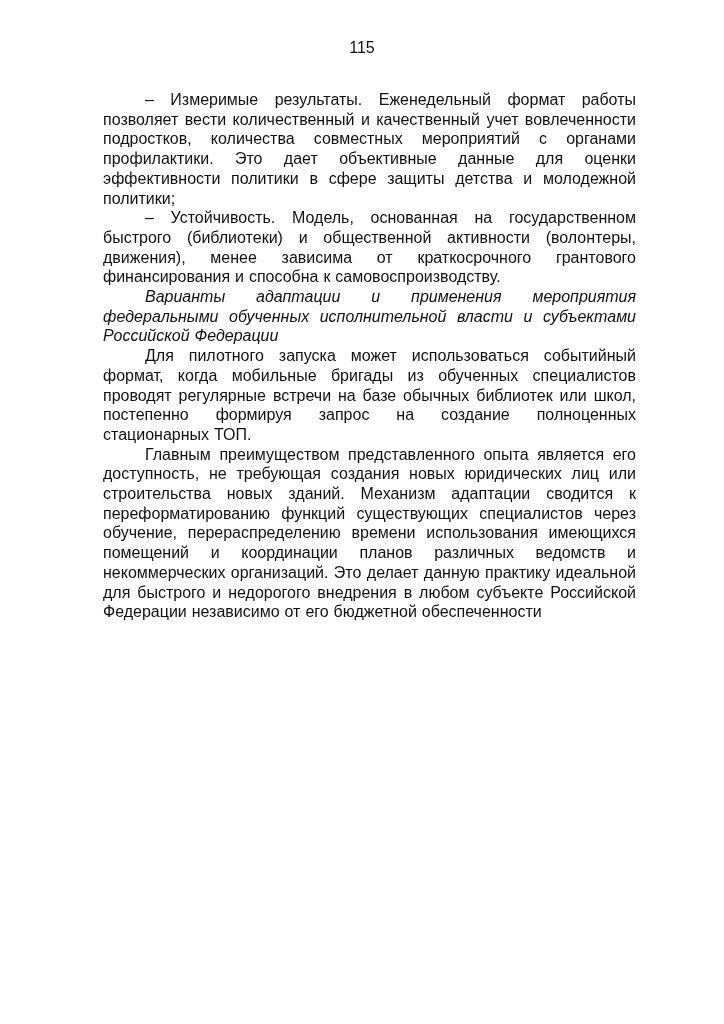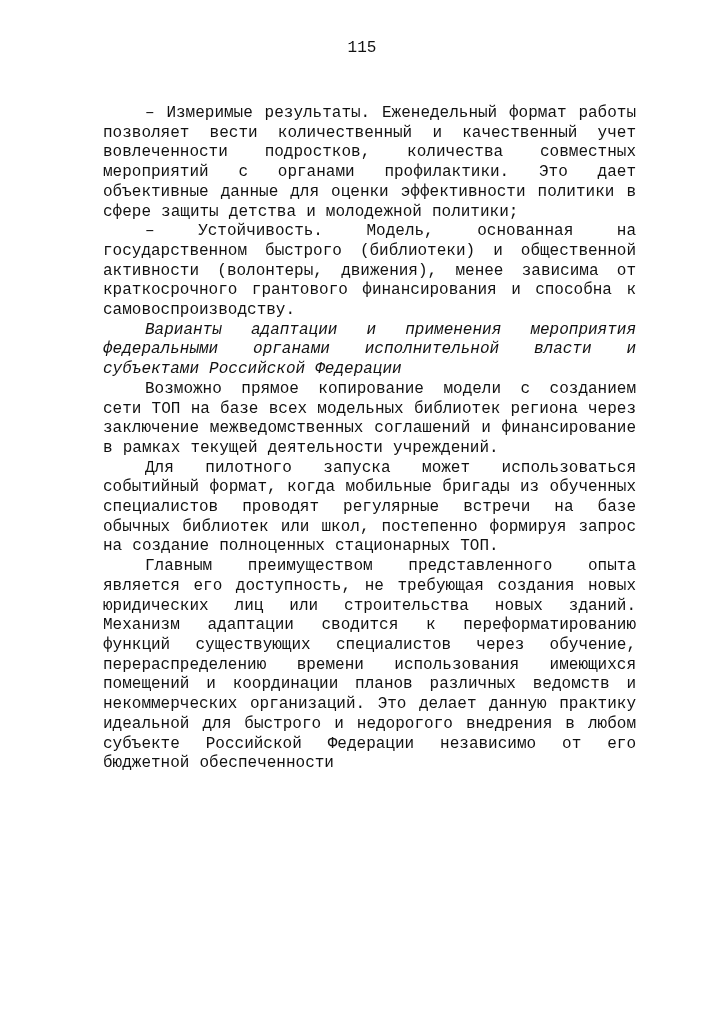--- a/index.html
+++ b/index.html
@@ -6,35 +6,35 @@
     margin: 0;
     padding: 0;
     background: #ffffff;
   }
   .page {
     position: relative;
     width: 724px;
     height: 841px;
     background: #ffffff;
     color: #111111;
-    font-family: Liberation Mono, monospace;
+    font-family: Liberation Sans, sans-serif;
     overflow: hidden;
   }
   .page-number {
     position: absolute;
     top: 38px;
     left: 0;
     width: 724px;
     text-align: center;
     font-size: 16px;
     line-height: 20px;
   }
   .doc-body {
     position: absolute;
-    top: 104px;
+    top: 90px;
     left: 103px;
     width: 533px;
     font-size: 16px;
     line-height: 19.7px;
     text-align: justify;
   }
   .doc-body p {
     margin: 0;
     padding: 0;
     text-indent: 42px;
@@ -45,18 +45,17 @@
   }
 </style>
 </head>
 <body>
 
 <div class="page">
   <div class="page-number">115</div>
   <div class="doc-body">
       <p>– Измеримые результаты. Еженедельный формат работы позволяет вести количественный и качественный учет вовлеченности подростков, количества совместных мероприятий с органами профилактики. Это дает объективные данные для оценки эффективности политики в сфере защиты детства и молодежной политики;</p>
       <p>– Устойчивость. Модель, основанная на государственном быстрого (библиотеки) и общественной активности (волонтеры, движения), менее зависима от краткосрочного грантового финансирования и способна к самовоспроизводству.</p>
-      <p class="italic">Варианты адаптации и применения мероприятия федеральными органами исполнительной власти и субъектами Российской Федерации</p>
-      <p>Возможно прямое копирование модели с созданием сети ТОП на базе всех модельных библиотек региона через заключение межведомственных соглашений и финансирование в рамках текущей деятельности учреждений.</p>
+      <p class="italic">Варианты адаптации и применения мероприятия федеральными обученных исполнительной власти и субъектами Российской Федерации</p>
       <p>Для пилотного запуска может использоваться событийный формат, когда мобильные бригады из обученных специалистов проводят регулярные встречи на базе обычных библиотек или школ, постепенно формируя запрос на создание полноценных стационарных ТОП.</p>
       <p>Главным преимуществом представленного опыта является его доступность, не требующая создания новых юридических лиц или строительства новых зданий. Механизм адаптации сводится к переформатированию функций существующих специалистов через обучение, перераспределению времени использования имеющихся помещений и координации планов различных ведомств и некоммерческих организаций. Это делает данную практику идеальной для быстрого и недорогого внедрения в любом субъекте Российской Федерации независимо от его бюджетной обеспеченности</p>
     </div>
 </div>
 
 </body></html>

